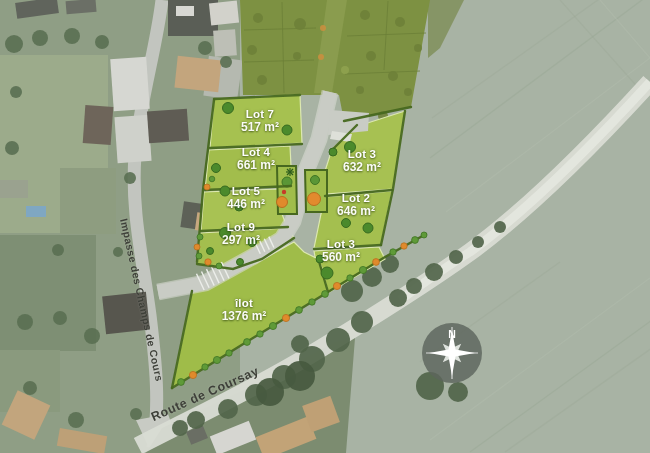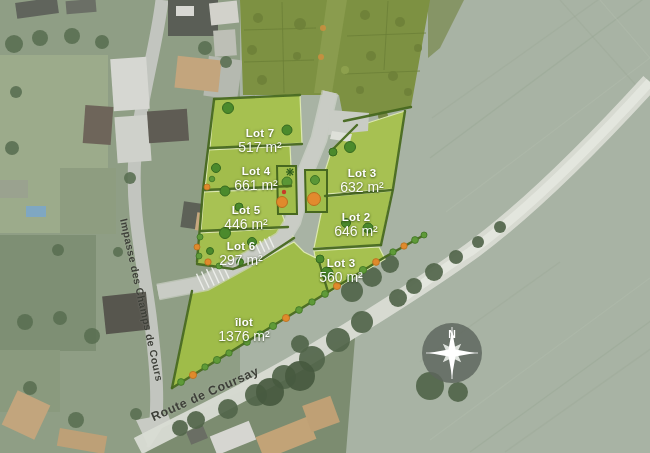--- a/index.html
+++ b/index.html
@@ -6,24 +6,23 @@
   .stage{
     position:relative;width:650px;height:453px;overflow:hidden;
     font-family:"Liberation Sans",sans-serif;background:#a8b3a4;
   }
   .stage svg{position:absolute;left:0;top:0;}
   .lot-label{
     position:absolute;transform:translate(-50%,-50%);
     text-align:center;color:#ffffff;line-height:1.12;pointer-events:none;
     text-shadow:0 1px 2px rgba(35,55,5,.6),0 0 3px rgba(35,55,5,.4);
     white-space:nowrap;
-    margin-top:20px;
   }
   .lot-name{font-size:11.5px;font-weight:bold;letter-spacing:.2px;}
-  .lot-area{font-size:14px;font-weight:normal;opacity:.95;}
+  .lot-area{font-size:12px;font-weight:bold;opacity:.95;}
   .street-label{
     position:absolute;color:#3e4039;font-weight:bold;white-space:nowrap;
     pointer-events:none;text-shadow:0 0 2px rgba(255,255,255,.25);
   }
   .street-impasse{font-size:10.5px;letter-spacing:.4px;
     transform:translate(-50%,-50%) rotate(77.5deg);}
   .street-route{font-size:12.5px;letter-spacing:.6px;
     transform:translate(-50%,-50%) rotate(-24deg);}
 </style>
 </head>
@@ -300,21 +299,21 @@
   </div>
   <div class="lot-label" style="left:356px;top:205px">
     <div class="lot-name">Lot 2</div>
     <div class="lot-area">646 m²</div>
   </div>
   <div class="lot-label" style="left:341px;top:251px">
     <div class="lot-name">Lot 3</div>
     <div class="lot-area">560 m²</div>
   </div>
   <div class="lot-label" style="left:241px;top:234px">
-    <div class="lot-name">Lot 6</div>
+    <div class="lot-name">Lot 9</div>
     <div class="lot-area">297 m²</div>
   </div>
   <div class="lot-label" style="left:246px;top:198px">
     <div class="lot-name">Lot 5</div>
     <div class="lot-area">446 m²</div>
   </div>
   <div class="lot-label" style="left:256px;top:159px">
     <div class="lot-name">Lot 4</div>
     <div class="lot-area">661 m²</div>
   </div>

